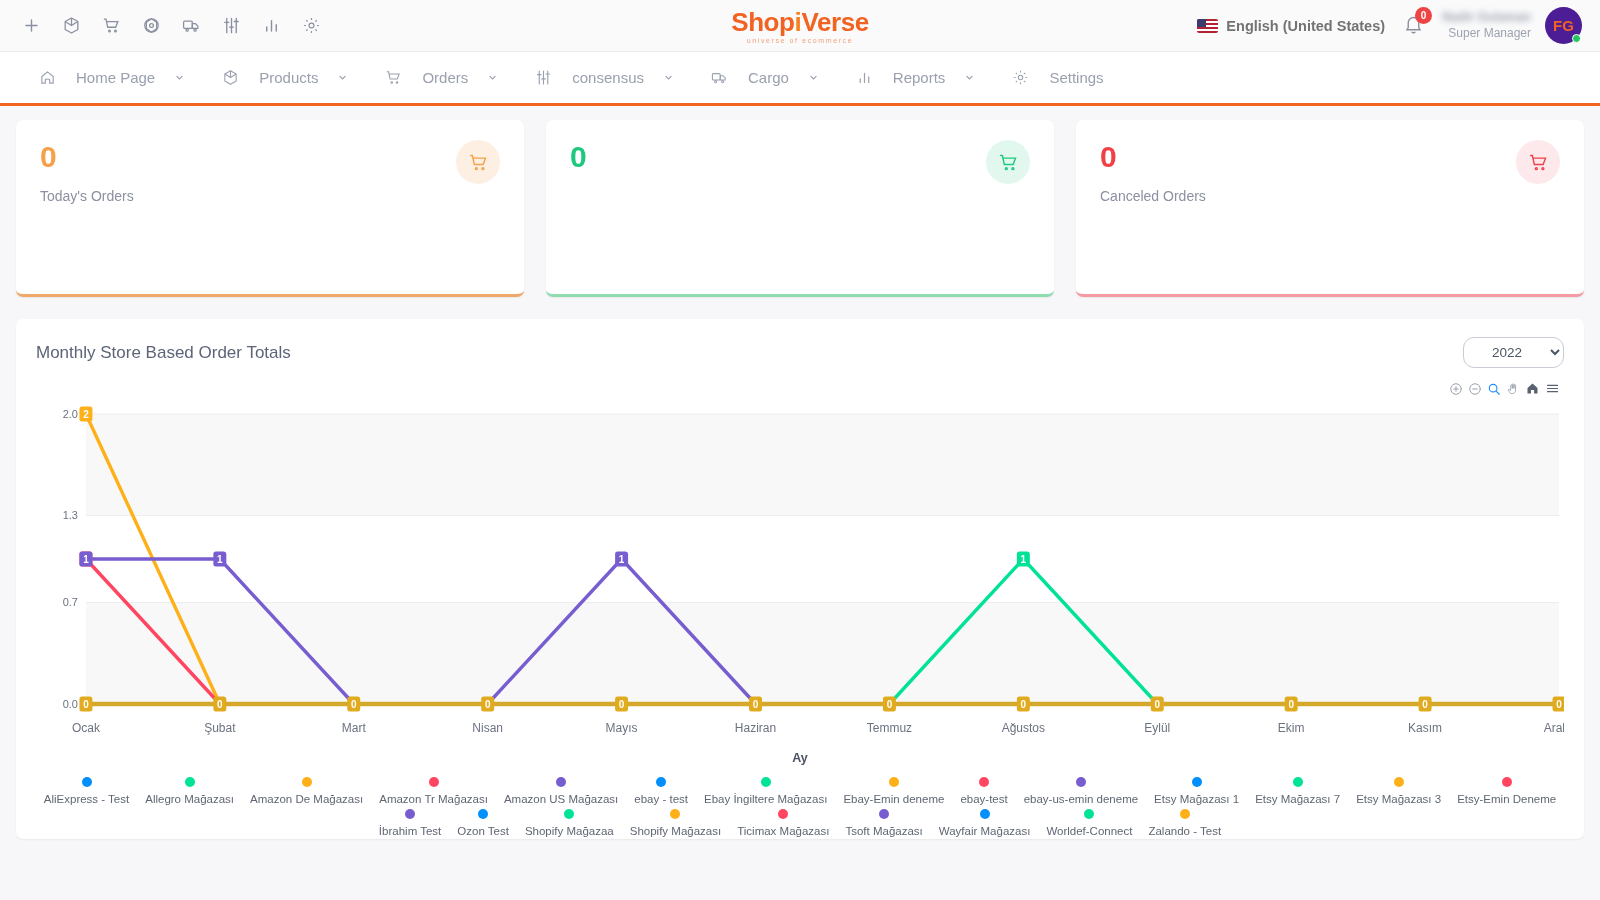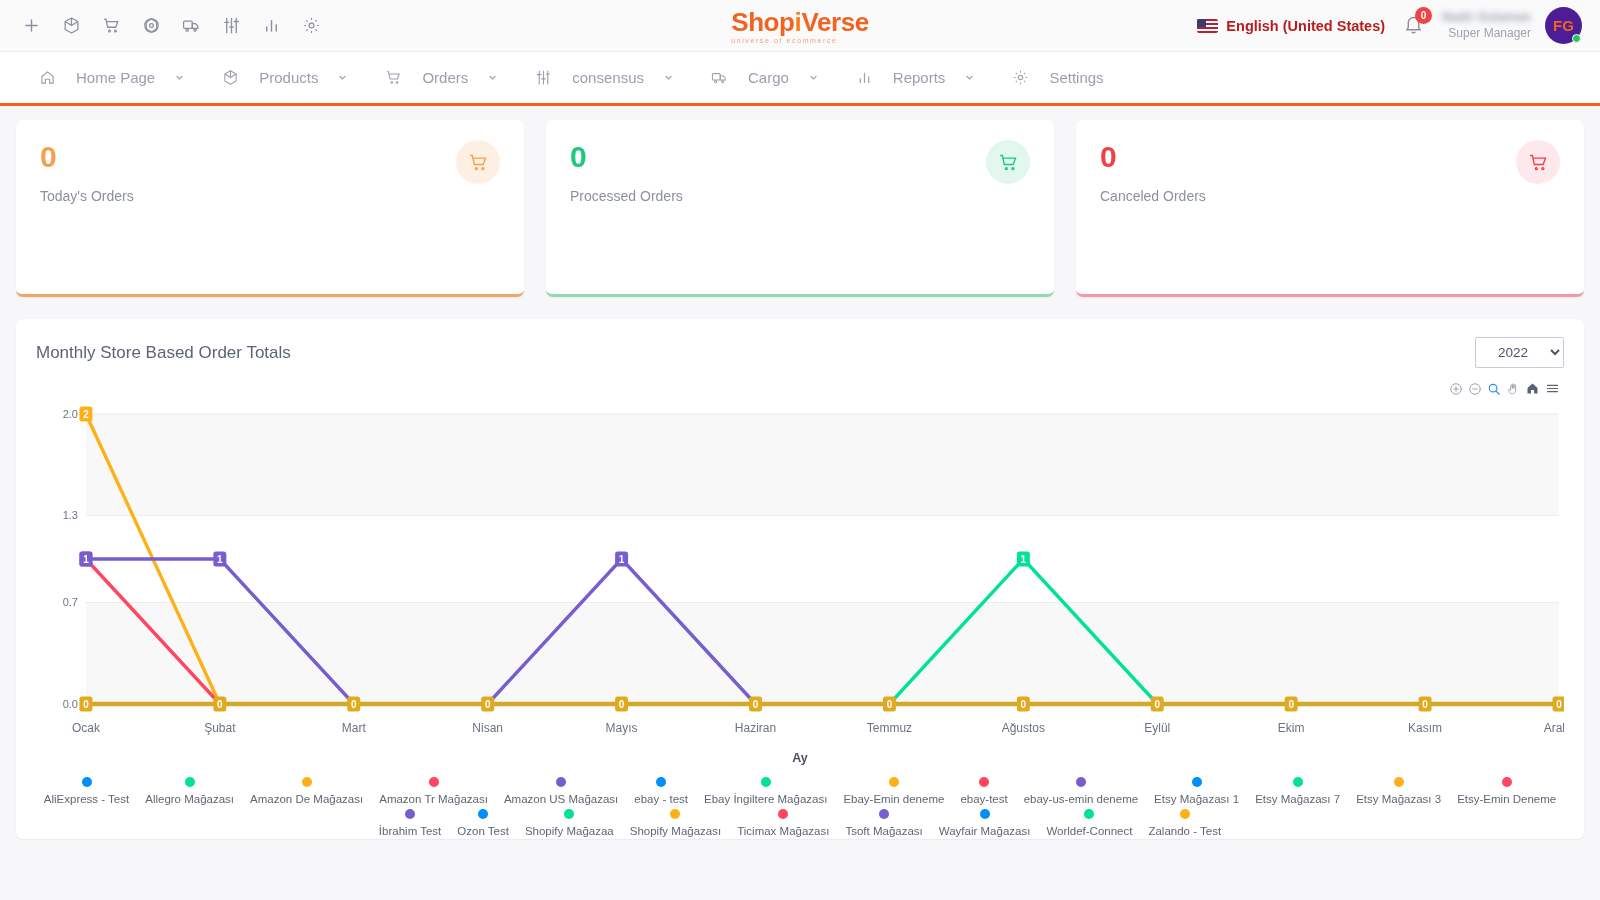--- a/index.html
+++ b/index.html
@@ -12,38 +12,38 @@
 
   
   .topbar {
     height: 52px; background: #fafafb; border-bottom: 1px solid #ececf0;
     display: flex; align-items: center; position: relative;
   }
   .tool-icons { display: flex; align-items: center; gap: 21px; padding-left: 22px; }
   .tool-icons svg { display: block; }
   .brand {
     position: absolute; left: 50%; top: 50%; transform: translate(-50%,-50%);
-    line-height: 1;
+    text-align: center; line-height: 1;
   }
   .brand-name { font-size: 26px; font-weight: 700; color: #f26322; letter-spacing: -0.4px; }
   .brand-name .i-accent { color: #f58220; }
   .brand-tag { font-size: 7px; color: #f4a07a; letter-spacing: 1.6px; margin-top: 2px; }
   .top-right {
     margin-left: auto; display: flex; align-items: center; gap: 14px; padding-right: 18px;
   }
   .lang { display: flex; align-items: center; gap: 8px; }
   .flag {
     width: 21px; height: 14px; border-radius: 2px; overflow: hidden; position: relative;
     background: #b22234; display: inline-block;
   }
   .flag i { position: absolute; left: 0; right: 0; height: 2px; background: #fff; }
   .flag b {
     position: absolute; left: 0; top: 0; width: 9px; height: 8px; background: #3c3b6e;
   }
-  .lang-text { font-size: 14.5px; color: #b91c1c; font-weight: 600; }
+  .lang-text { font-size: 14.5px; color: #737373; font-weight: 600; }
   .bell-wrap { position: relative; padding: 2px 4px 0 4px; }
   .bell-badge {
     position: absolute; top: -5px; right: -4px; width: 17px; height: 17px; border-radius: 50%;
     background: #ef4444; color: #fff; font-size: 10px; font-weight: 700;
     display: flex; align-items: center; justify-content: center;
   }
   .user-block { text-align: right; line-height: 1.25; }
   .user-name {
     font-size: 12.5px; font-weight: 700; color: #9ca3af;
     filter: blur(3.2px); user-select: none;
@@ -95,22 +95,22 @@
 
   
   .panel {
     margin-top: 22px; background: #fff; border-radius: 7px;
     box-shadow: 0 1px 2px rgba(16,24,40,.06); padding: 18px 20px 16px 20px;
     height: 520px; position: relative;
   }
   .panel-head { display: flex; align-items: center; }
   .panel-title { font-size: 17px; color: #5d6478; }
   .year-select {
-    margin-left: auto; border: 1px solid #c9ccd6; border-radius: 2px;
-    height: 31px; padding: 0 18px; font-size: 13.5px; color: #4b5563;
+    margin-left: auto; border: 1px solid #c9ccd6; border-radius: 11px;
+    height: 31px; padding: 0 24px; font-size: 13.5px; color: #4b5563;
     background: #fff; font-family: "Liberation Sans", sans-serif; cursor: pointer;
     min-width: 76px;
   }
   .chart-tools {
     position: absolute; right: 24px; top: 62px;
     display: flex; align-items: center; gap: 5px; color: #9aa1ad;
   }
   .chart-tools span { cursor: pointer; display: flex; }
 
   
@@ -304,21 +304,20 @@
       <div class="card-icon">
         <svg width="21" height="21" viewBox="0 0 24 24" fill="none" stroke="#f5a04a" stroke-width="1.6" stroke-linecap="round">
             <path d="M3 4h2l2.2 10.2h10.1L20 7H6.2"></path>
             <circle cx="9.5" cy="19" r="1.1"></circle>
             <circle cx="17" cy="19" r="1.1"></circle>
           </svg>
       </div>
     </div>
     <div class="card green">
       <div class="card-num">0</div>
-      <div class="card-label">Processed Orders</div>
       <div class="card-icon">
         <svg width="21" height="21" viewBox="0 0 24 24" fill="none" stroke="#1cc97e" stroke-width="1.6" stroke-linecap="round">
             <path d="M3 4h2l2.2 10.2h10.1L20 7H6.2"></path>
             <circle cx="9.5" cy="19" r="1.1"></circle>
             <circle cx="17" cy="19" r="1.1"></circle>
           </svg>
       </div>
     </div>
     <div class="card red">
       <div class="card-num">0</div>

